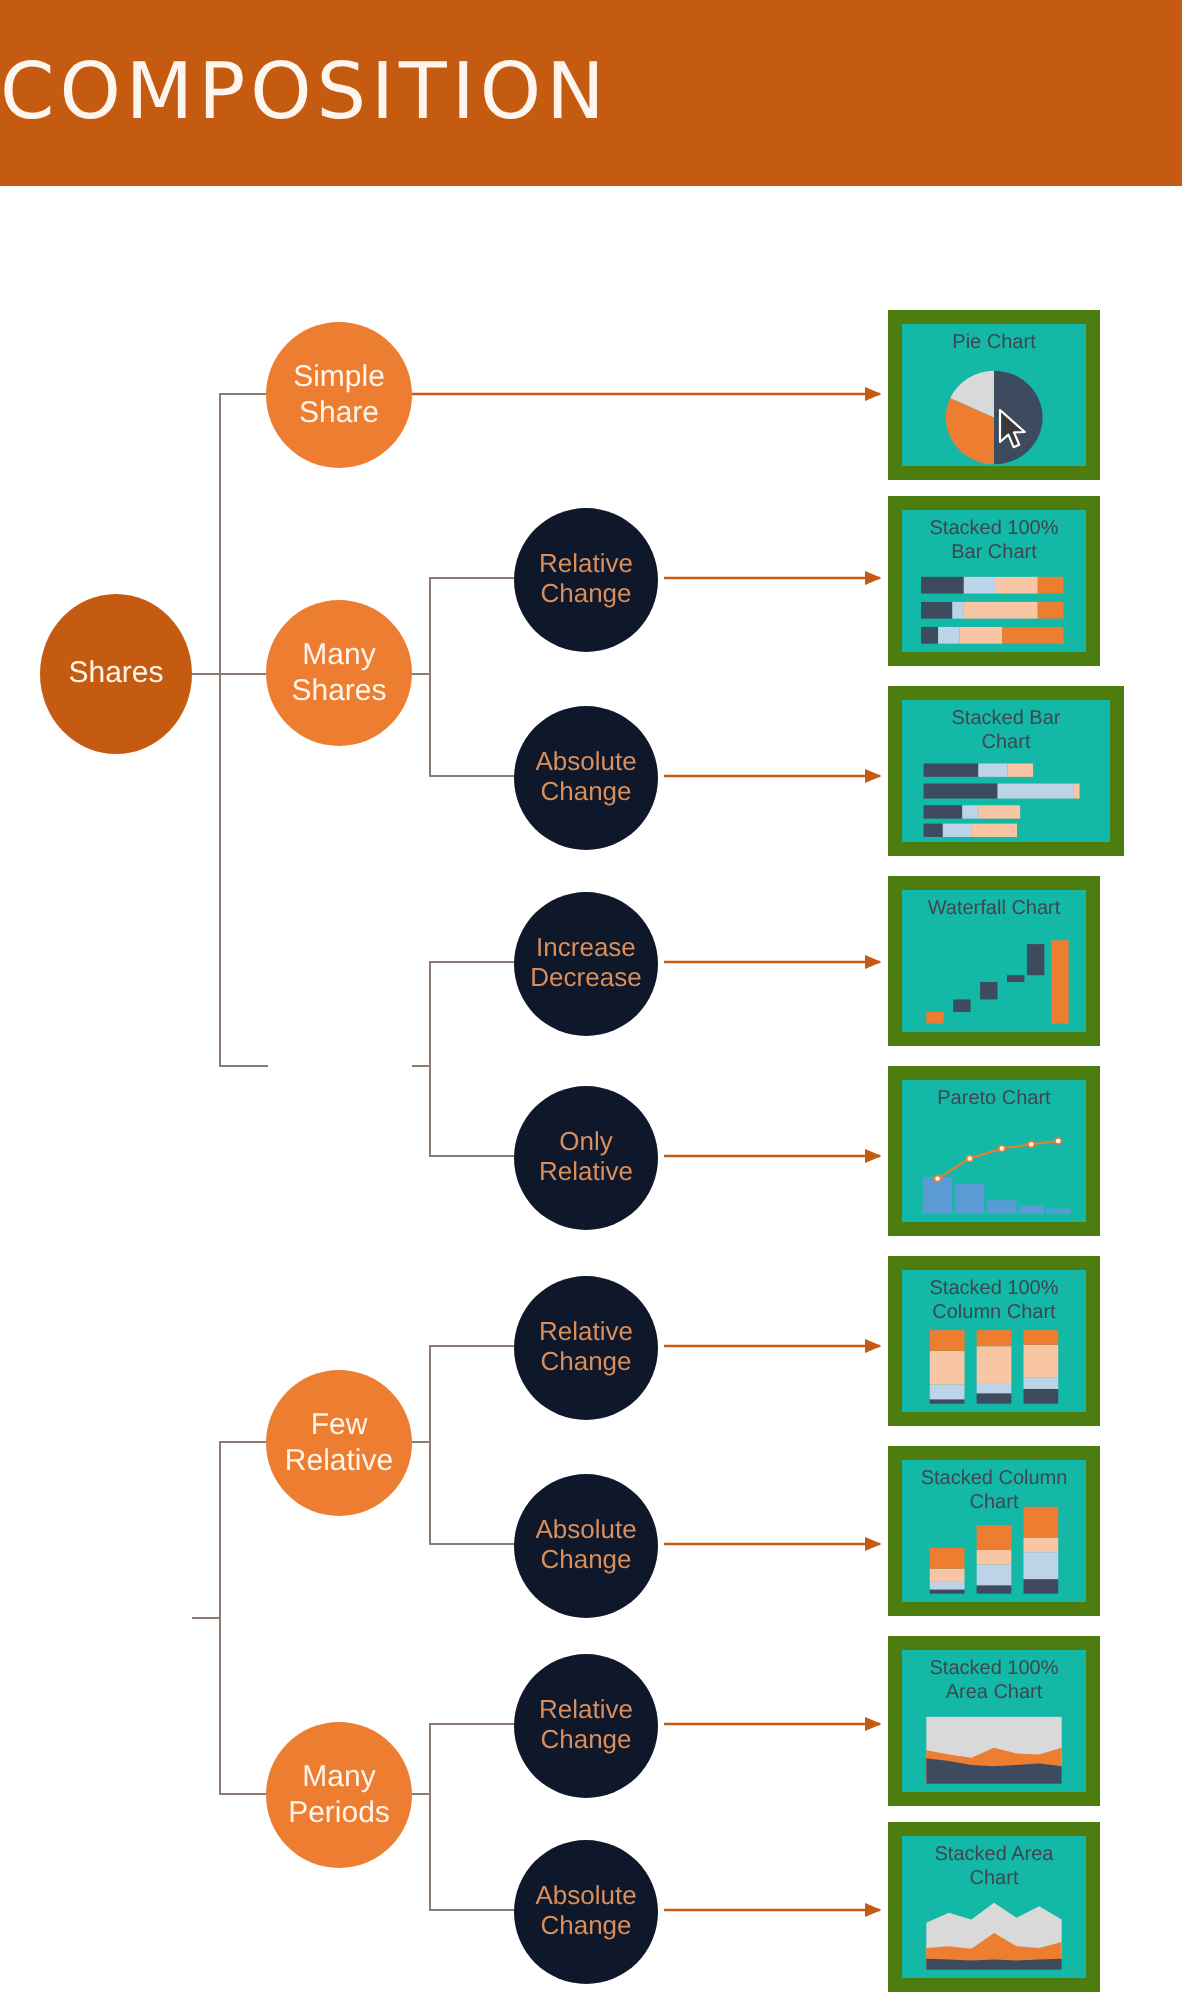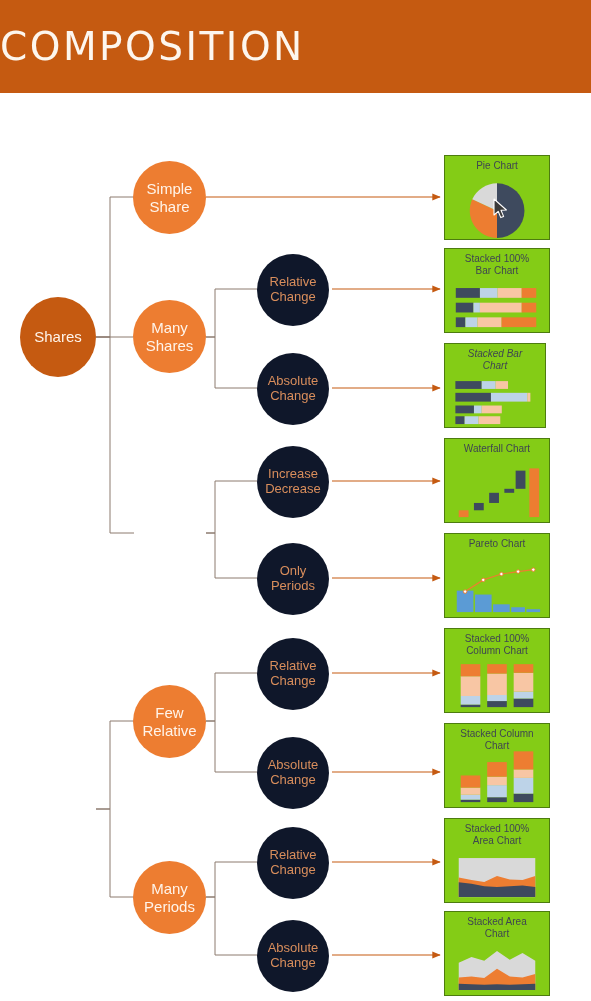--- a/index.html
+++ b/index.html
@@ -40,22 +40,22 @@
     box-sizing:border-box;
     white-space:pre-line;
   }
   .node.lvl1{background:#C55A11;color:#FFF4EA;font-size:15px;}
   .node.lvl2{background:#ED7D31;color:#FFF4EA;font-size:15px;}
   .node.lvl3{background:#0f172a;color:#D98E5C;font-size:13px;}
 
   
   .thumb{
     position:absolute;
-    background:#84cc16;
-    border:1px solid #4d7c0f;
+    background:#14b8a6;
+    border:7px solid #4d7c0f;
     box-sizing:border-box;
     overflow:hidden;
   }
   .thumb-title{
     position:absolute;left:0;right:0;top:4px;
     text-align:center;
     color:#3F4651;
     font-size:10px;
     line-height:1.18;
     white-space:pre-line;
@@ -126,21 +126,21 @@
   <div class="node lvl2" style="left:133px;top:861px;width:73px;height:73px;">Many
 Periods</div>
 
   <div class="node lvl3" style="left:257px;top:254px;width:72px;height:72px;">Relative
 Change</div>
   <div class="node lvl3" style="left:257px;top:353px;width:72px;height:72px;">Absolute
 Change</div>
   <div class="node lvl3" style="left:257px;top:446px;width:72px;height:72px;">Increase
 Decrease</div>
   <div class="node lvl3" style="left:257px;top:543px;width:72px;height:72px;">Only
-Periods</div>
+Relative</div>
   <div class="node lvl3" style="left:257px;top:638px;width:72px;height:72px;">Relative
 Change</div>
   <div class="node lvl3" style="left:257px;top:737px;width:72px;height:72px;">Absolute
 Change</div>
   <div class="node lvl3" style="left:257px;top:827px;width:72px;height:72px;">Relative
 Change</div>
   <div class="node lvl3" style="left:257px;top:920px;width:72px;height:72px;">Absolute
 Change</div>
 
   <div class="thumb" style="left:444px;top:155px;width:106px;height:85px;">
@@ -180,21 +180,21 @@
         <g>
           <rect x="11" y="70" width="9.8" height="10" fill="#3E4A5E"></rect>
           <rect x="20.8" y="70" width="12.3" height="10" fill="#BDD3E8"></rect>
           <rect x="33.1" y="70" width="24.6" height="10" fill="#F8C6A4"></rect>
           <rect x="57.7" y="70" width="35.3" height="10" fill="#ED7D31"></rect>
         </g>
       </svg>
     </div>
   </div>
 
-  <div class="thumb" style="left:444px;top:343px;width:102px;height:85px;font-style:italic;">
+  <div class="thumb" style="left:444px;top:343px;width:118px;height:85px;">
     <div class="thumb-title">Stacked  Bar
 Chart</div>
     <div class="thumb-body">
       <svg viewBox="0 0 106 85" preserveAspectRatio="none">
         <g>
           <rect x="11" y="38" width="27.9" height="8" fill="#3E4A5E"></rect>
           <rect x="38.9" y="38" width="14.8" height="8" fill="#BDD3E8"></rect>
           <rect x="53.7" y="38" width="13.1" height="8" fill="#F8C6A4"></rect>
         </g>
         <g>

